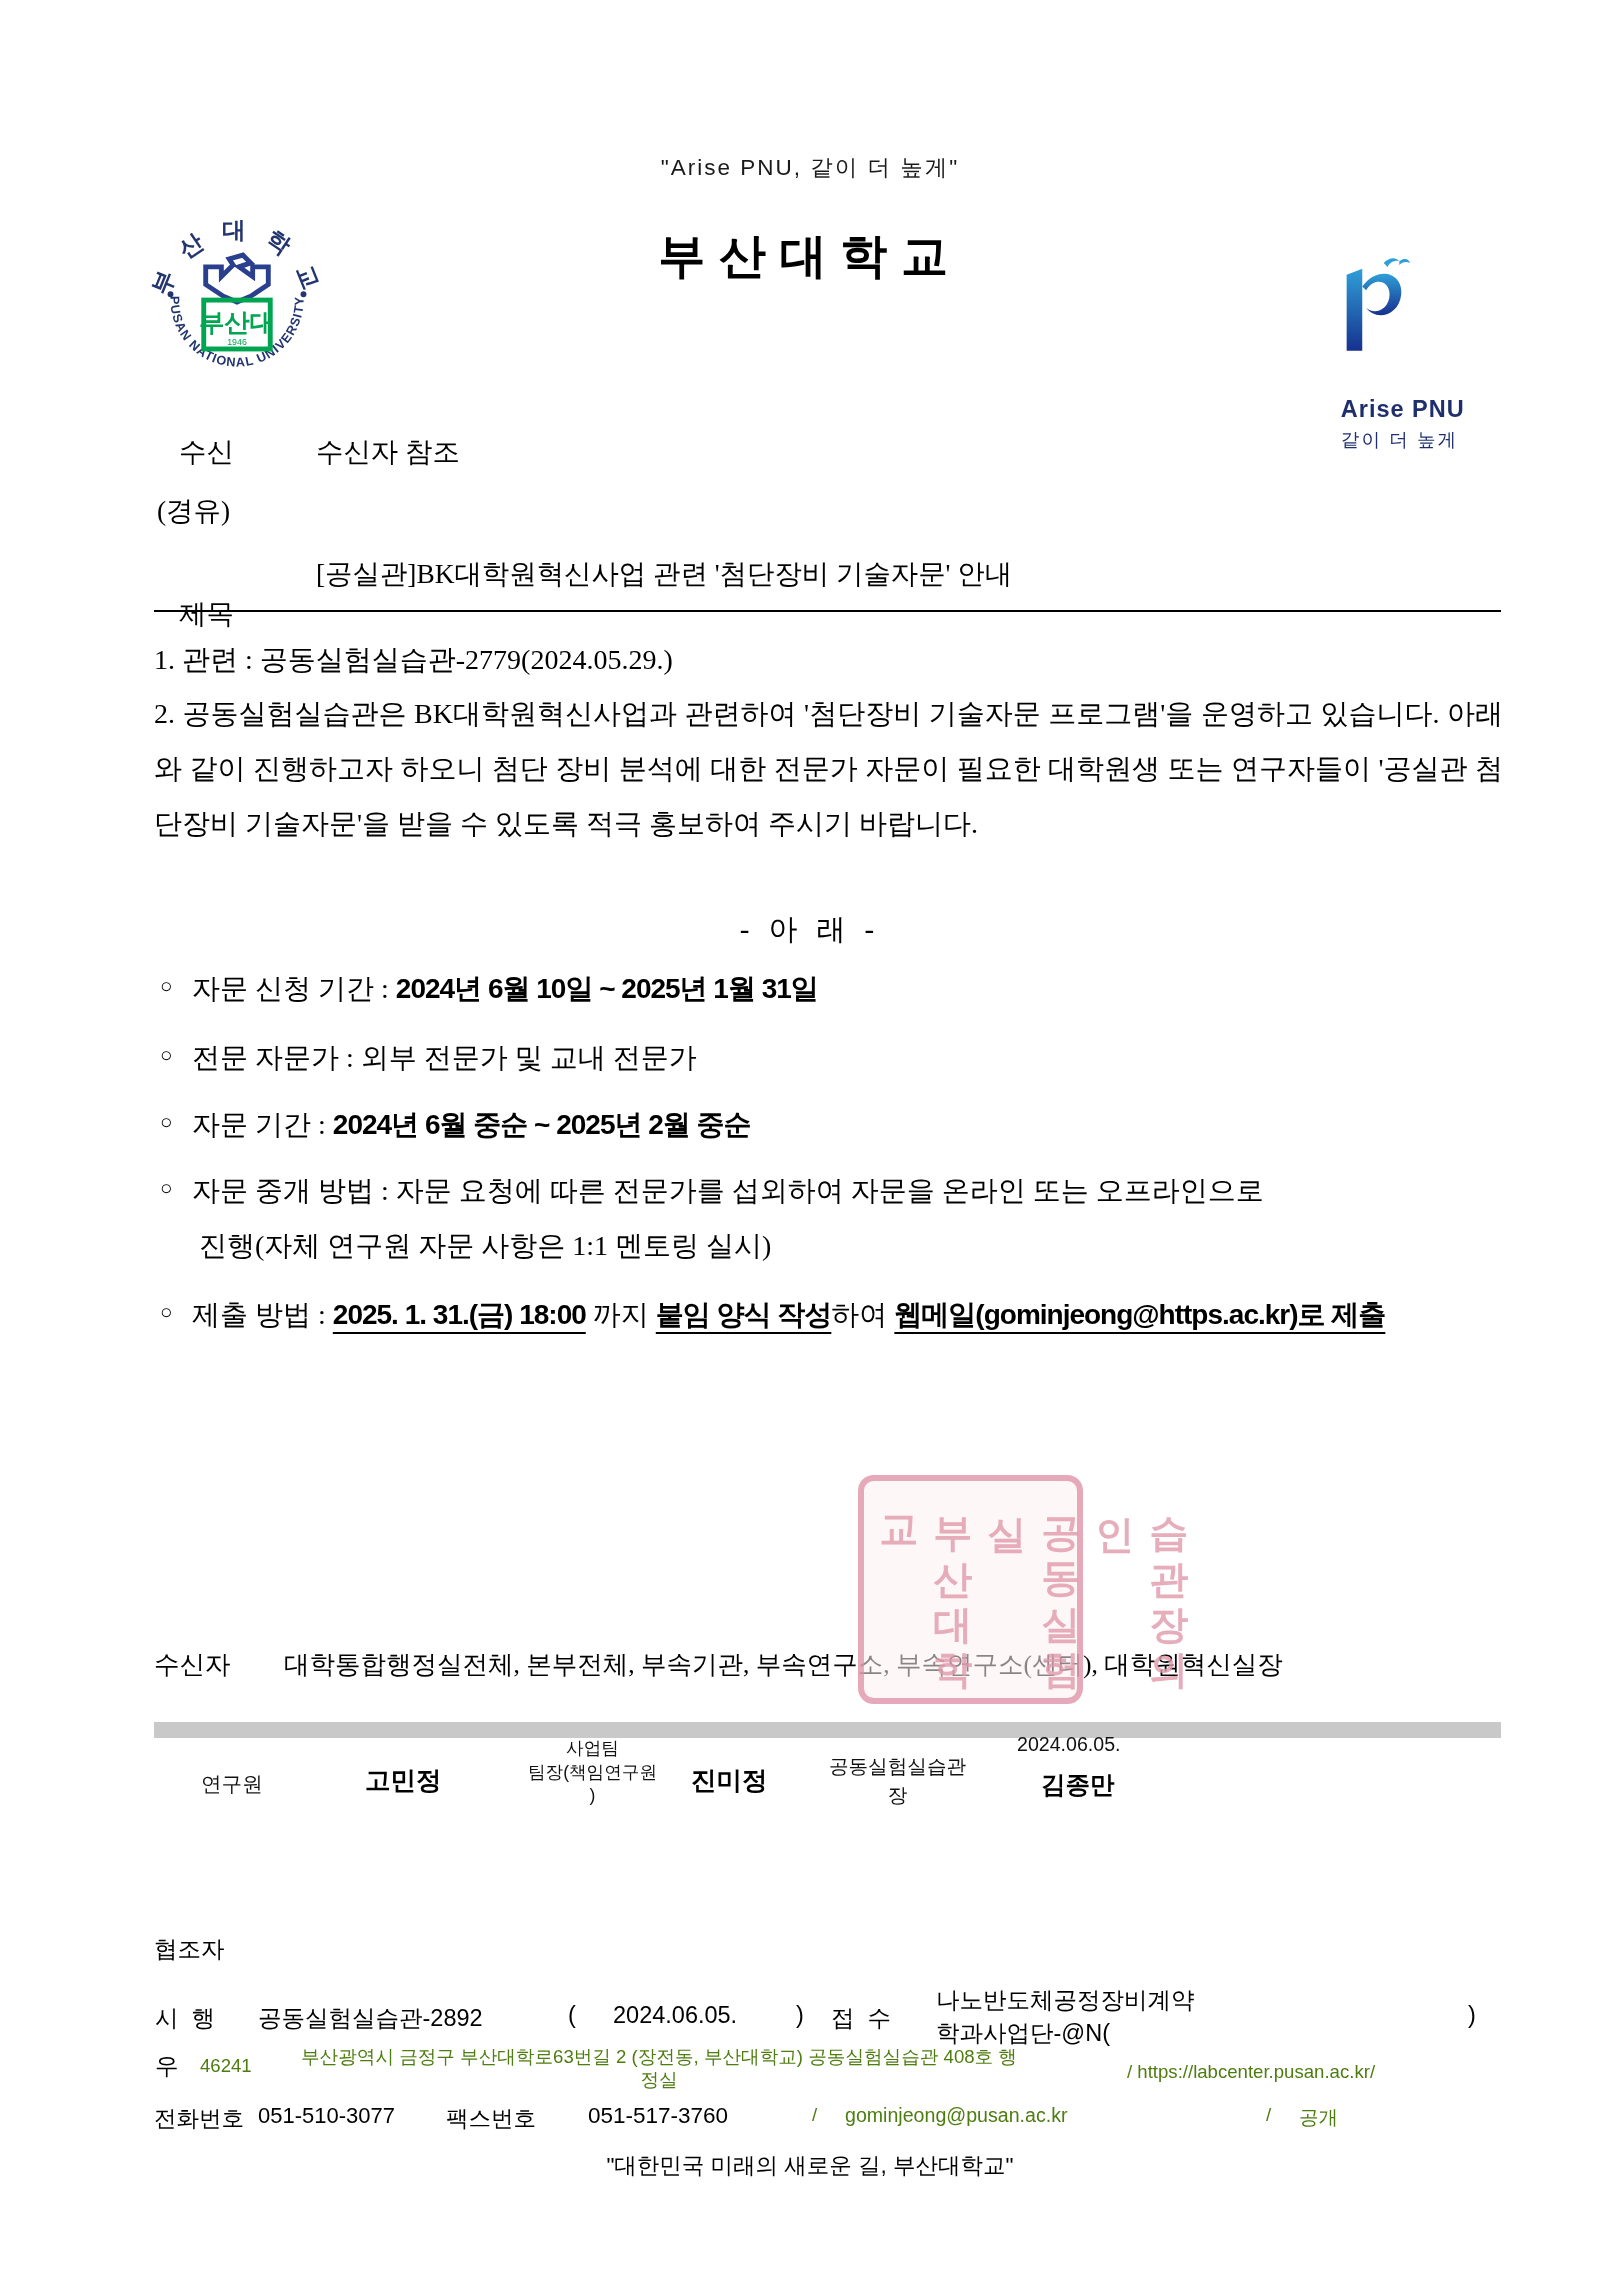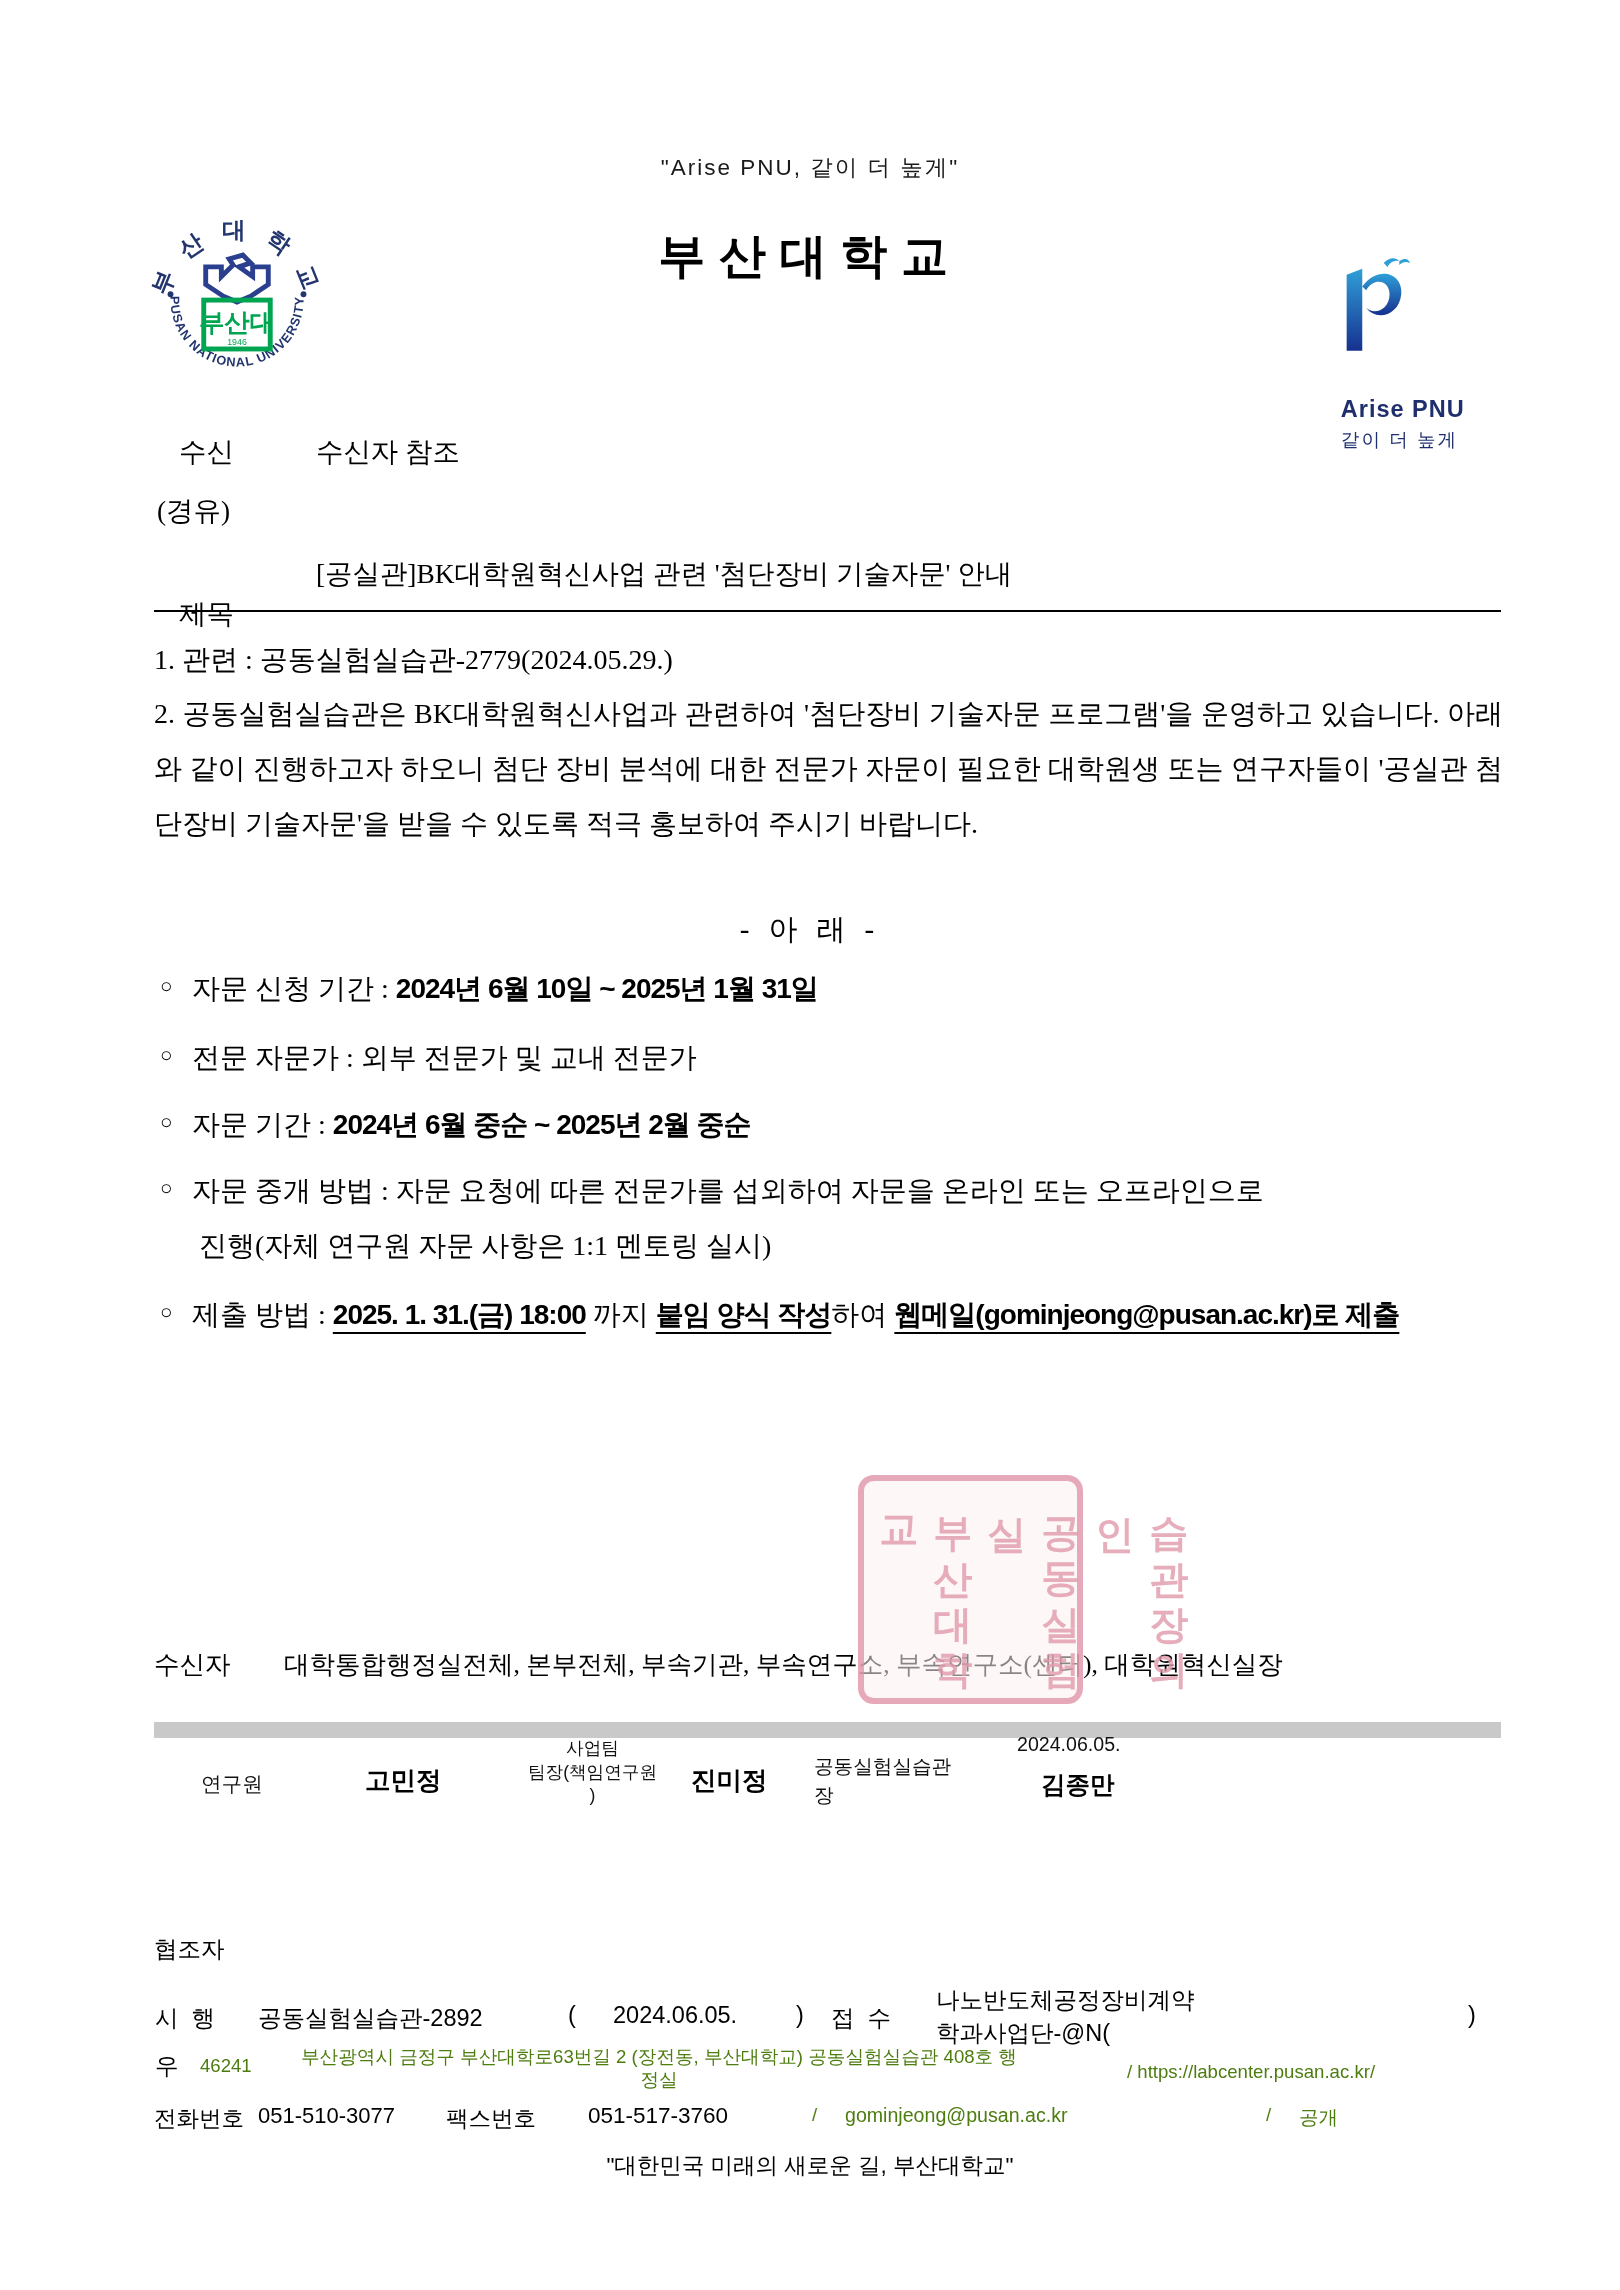--- a/index.html
+++ b/index.html
@@ -113,21 +113,21 @@
     <span class="bullet-mark">○</span><span>전문 자문가 : 외부 전문가 및 교내 전문가</span>
   </div>
   <div class="abs bullet-row" style="left:160px; top:1106px;">
     <span class="bullet-mark">○</span><span>자문 기간 : </span><span class="bold-seg">2024년 6월 중순 ~ 2025년 2월 중순</span>
   </div>
   <div class="abs bullet-row" style="left:160px; top:1172px;">
     <span class="bullet-mark">○</span><span>자문 중개 방법 : 자문 요청에 따른 전문가를 섭외하여 자문을 온라인 또는 오프라인으로</span>
   </div>
   <div class="abs bullet-row" style="left:199px; top:1227px;">진행(자체 연구원 자문 사항은 1:1 멘토링 실시)</div>
   <div class="abs bullet-row" style="left:160px; top:1296px;">
-    <span class="bullet-mark">○</span><span>제출 방법 : </span><span class="u-plain">2025. 1. 31.(금) 18:00</span><span> 까지 </span><span class="bu">붙임 양식 작성</span><span>하여 </span><span class="bu">웹메일(gominjeong@pusan.ac.kr)로 제출</span>
+    <span class="bullet-mark">○</span><span>제출 방법 : </span><span class="u-plain">2025. 1. 31.(금) 18:00</span><span> 까지 </span><span class="bu">붙임 양식 작성</span><span>하여 </span><span class="bu">웹메일(gominjeong@https.ac.kr)로 제출</span>
   </div>
 
 
   <div class="abs stamp">
     <span class="stamp-col">부산대학교</span>
     <span class="stamp-col">공동실험실</span>
     <span class="stamp-col">습관장의인</span>
   </div>
 
   <span class="abs" style="left:154px; top:1647px; font-size:25.5px;">수신자</span>
@@ -136,21 +136,21 @@
   <div class="gray-bar abs"></div>
 
   <span class="abs appr-small" style="left:201px; top:1770px; font-size:20.6px;">연구원</span>
   <span class="abs appr-name" style="left:365px; top:1763px;">고민정</span>
   <div class="abs" style="left:519px; top:1737px; width:147px; text-align:center; line-height:23.5px;">
     <span class="appr-small" style="font-size:17.6px;">사업팀</span><br>
     <span class="appr-small" style="font-size:17.6px;">팀장(책임연구원</span><br>
     <span class="appr-small" style="font-size:17.6px;">)</span>
   </div>
   <span class="abs appr-name" style="left:691px; top:1763px;">진미정</span>
-  <div class="abs" style="left:814px; top:1753px; width:167px; text-align:left; line-height:26.5px;">
+  <div class="abs" style="left:814px; top:1753px; width:167px; text-align:center; line-height:26.5px;">
     <span class="appr-small">공동실험실습관</span><br>
     <span class="appr-small">장</span>
   </div>
   <span class="abs appr-small" style="left:1017px; top:1733px;">2024.06.05.</span>
   <span class="abs appr-name" style="left:1041px; top:1768px; font-size:24.5px;">김종만</span>
 
   <span class="abs foot-text" style="left:154px; top:1933px;">협조자</span>
 
   <span class="abs foot-text" style="left:155px; top:2002px; white-space:pre;">시  행</span>
   <span class="abs foot-text" style="left:258px; top:2002px;">공동실험실습관-2892</span>

